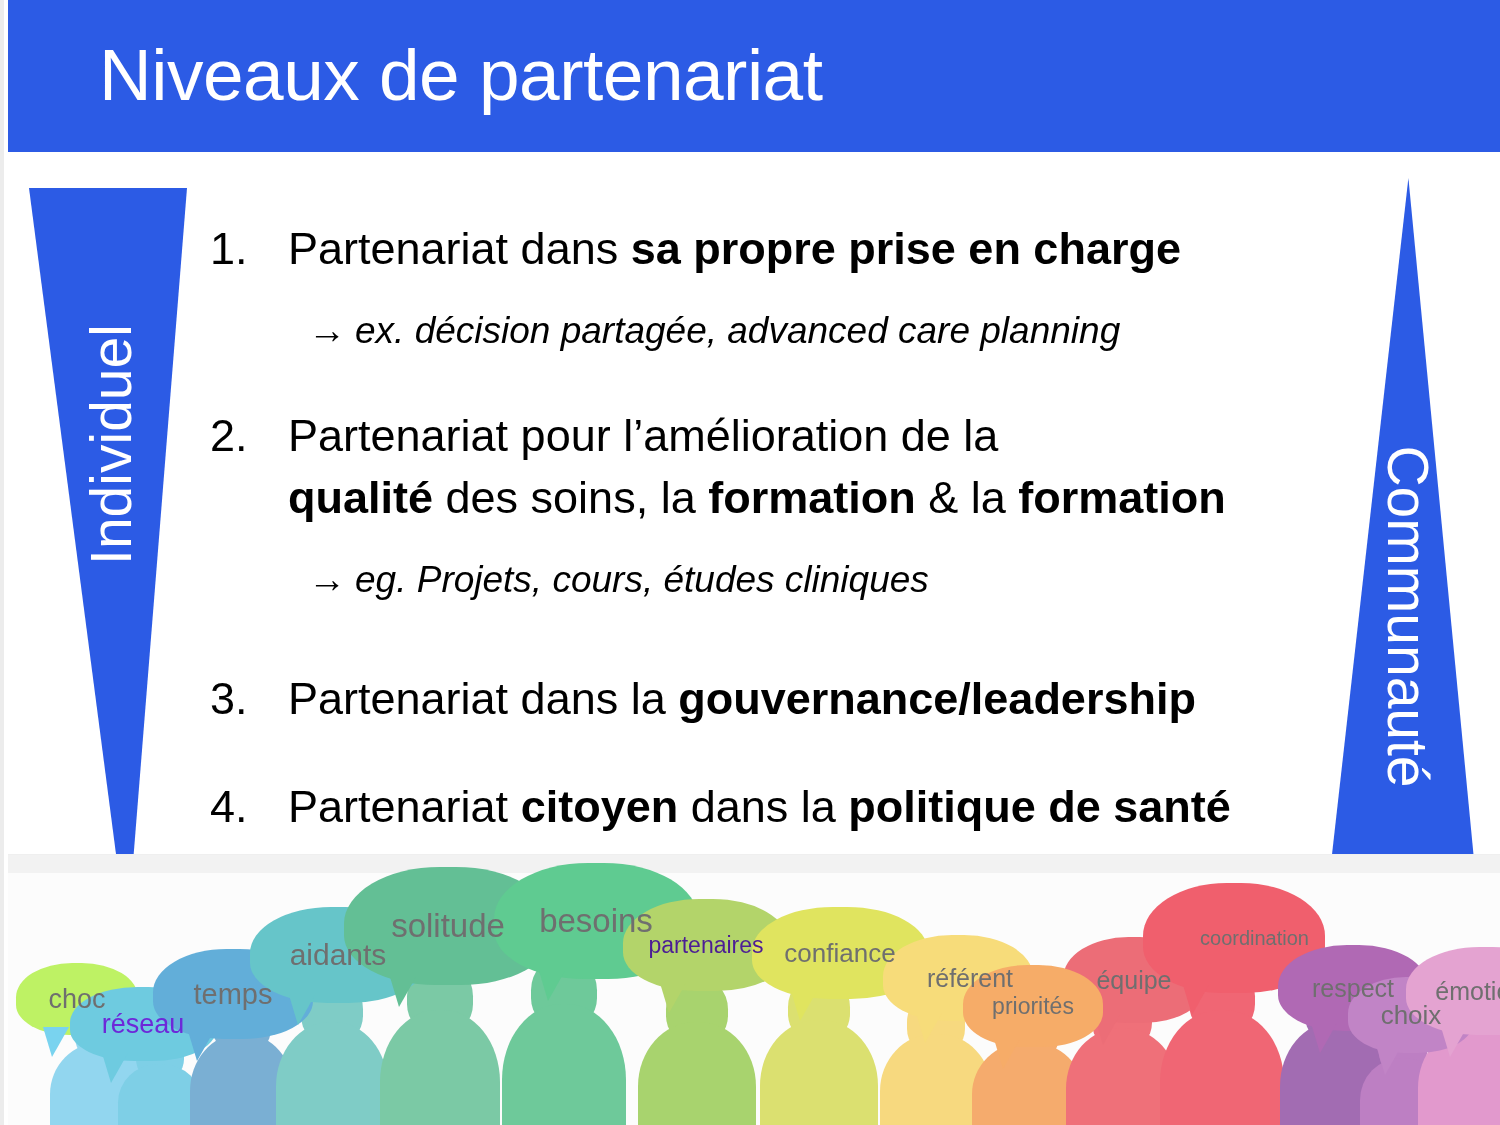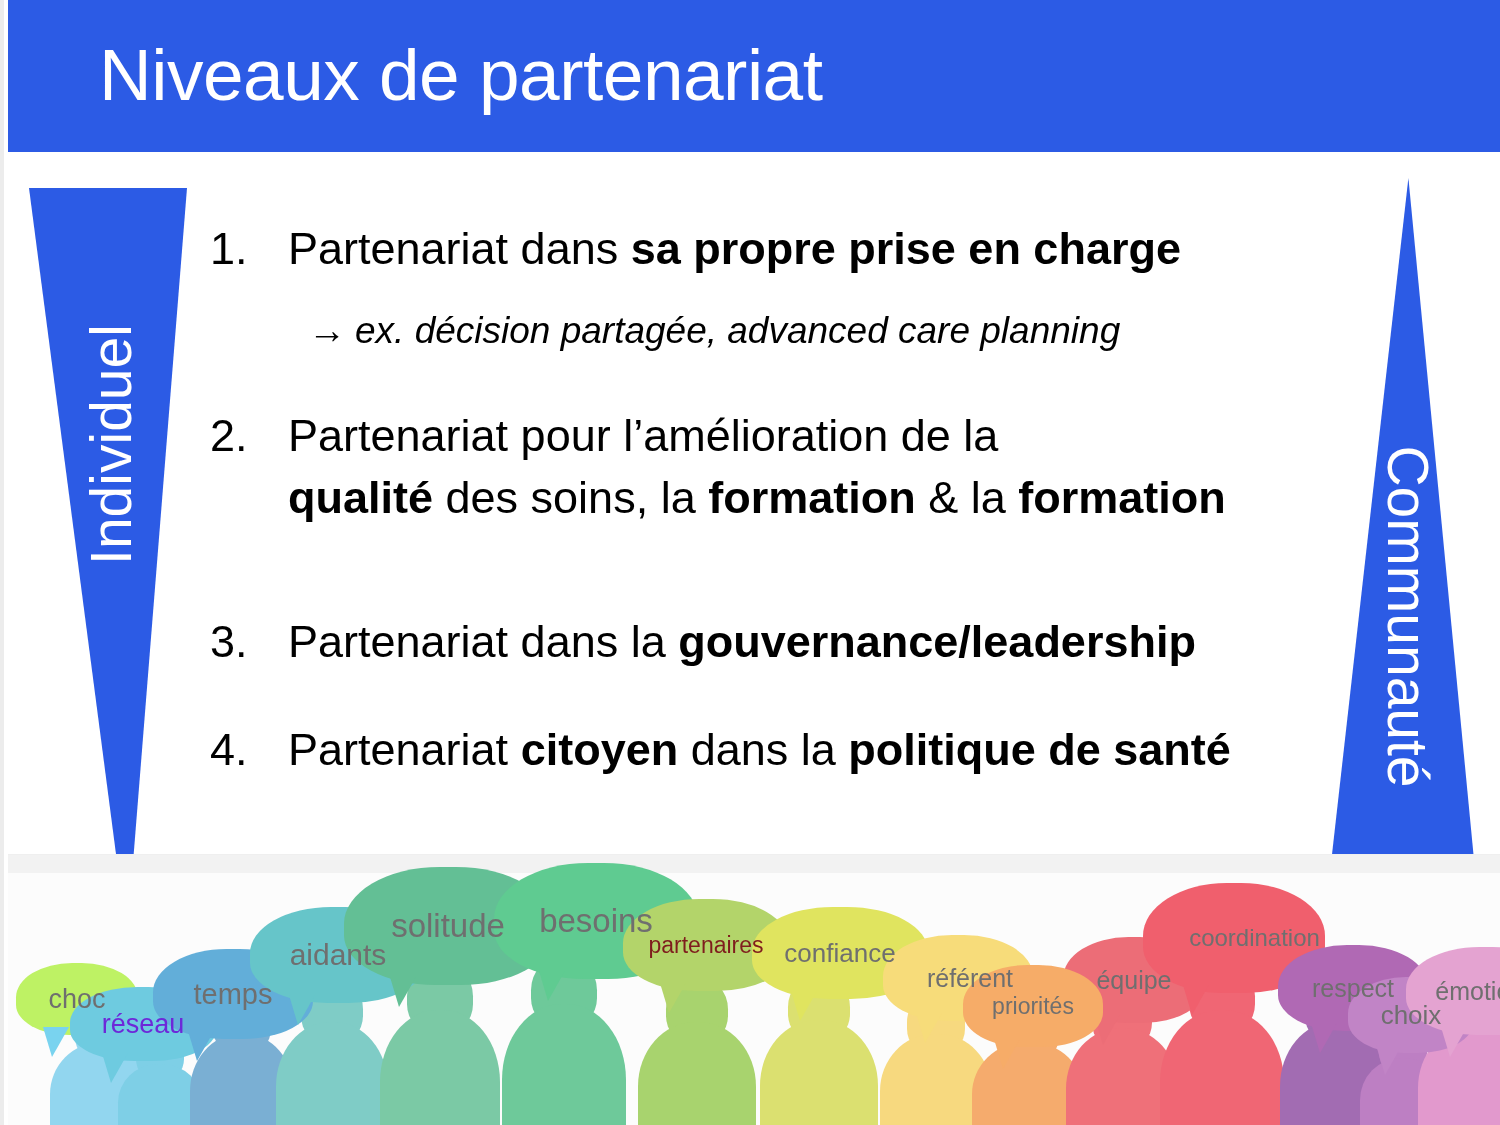--- a/index.html
+++ b/index.html
@@ -175,20 +175,21 @@
       <div class="gap-md"></div>
       <div class="li">
         <div class="li-row">
           <div class="li-num">2.</div>
           <div class="li-body">
             <div class="li-line"><span>Partenariat pour l’amélioration de la</span></div>
             <div class="li-line"><b>qualité</b><span> des soins, la </span><b>formation</b><span> &amp; la </span><b>formation</b></div>
           </div>
         </div>
         <div class="gap-sm"></div>
+        <div class="sub"><span class="arrow">→</span><span>eg. Projets, cours, études cliniques</span></div>
       </div>
       <div class="gap-lg"></div>
       <div class="li">
         <div class="li-row">
           <div class="li-num">3.</div>
           <div class="li-body">
             <div class="li-line"><span>Partenariat dans la </span><b>gouvernance/leadership</b></div>
           </div>
         </div>
       </div>
@@ -284,41 +285,41 @@
       <div class="bubble" style="left: 336px; top: 12px; width: 208px; height: 118px; background: rgb(99, 191, 149); color: rgb(99, 191, 149);">
         <span class="tail"></span>
         <span style="color: rgb(111, 111, 111); font-size: 33px; position: relative; z-index: 2;">solitude</span>
       </div>
       <div class="bubble" style="left: 486px; top: 8px; width: 204px; height: 116px; background: rgb(95, 203, 145); color: rgb(95, 203, 145);">
         <span class="tail"></span>
         <span style="color: rgb(111, 111, 111); font-size: 33px; position: relative; z-index: 2;">besoins</span>
       </div>
       <div class="bubble" style="left: 615px; top: 44px; width: 166px; height: 92px; background: rgb(179, 212, 106); color: rgb(179, 212, 106);">
         <span class="tail"></span>
-        <span style="color: #7f1d1d; font-size: 23px; position: relative; z-index: 2;">partenaires</span>
+        <span style="color: #4c1d95; font-size: 23px; position: relative; z-index: 2;">partenaires</span>
       </div>
       <div class="bubble" style="left: 744px; top: 52px; width: 176px; height: 92px; background: rgb(224, 228, 95); color: rgb(224, 228, 95);">
         <span class="tail"></span>
         <span style="color: rgb(111, 111, 111); font-size: 26px; position: relative; z-index: 2;">confiance</span>
       </div>
       <div class="bubble" style="left: 875px; top: 80px; width: 150px; height: 86px; background: rgb(247, 220, 122); color: rgb(247, 220, 122);">
         <span class="tail"></span>
         <span style="color: rgb(111, 111, 111); font-size: 25px; position: relative; z-index: 2; margin-left: 24px;">référent</span>
       </div>
       <div class="bubble" style="left: 1055px; top: 82px; width: 142px; height: 86px; background: rgb(236, 109, 119); color: rgb(236, 109, 119);">
         <span class="tail"></span>
         <span style="color: rgb(111, 111, 111); font-size: 25px; position: relative; z-index: 2;">équipe</span>
       </div>
       <div class="bubble" style="left: 955px; top: 110px; width: 140px; height: 82px; background: rgb(246, 172, 104); color: rgb(246, 172, 104);">
         <span class="tail"></span>
         <span style="color: rgb(111, 111, 111); font-size: 23px; position: relative; z-index: 2;">priorités</span>
       </div>
       <div class="bubble" style="left: 1135px; top: 28px; width: 182px; height: 110px; background: rgb(240, 95, 109); color: rgb(240, 95, 109);">
         <span class="tail"></span>
-        <span style="color: rgb(111, 111, 111); font-size: 24px; position: relative; z-index: 2; margin-left: 41px;">coordination</span>
+        <span style="color: rgb(111, 111, 111); font-size: 20px; position: relative; z-index: 2; margin-left: 41px;">coordination</span>
       </div>
       <div class="bubble" style="left: 1270px; top: 90px; width: 150px; height: 86px; background: rgb(176, 105, 180); color: rgb(176, 105, 180);">
         <span class="tail"></span>
         <span style="color: rgb(111, 111, 111); font-size: 25px; position: relative; z-index: 2;">respect</span>
       </div>
       <div class="bubble" style="left: 1340px; top: 122px; width: 126px; height: 76px; background: rgb(193, 132, 198); color: rgb(193, 132, 198);">
         <span class="tail"></span>
         <span style="color: rgb(111, 111, 111); font-size: 26px; position: relative; z-index: 2;">choix</span>
       </div>
       <div class="bubble" style="left: 1398px; top: 92px; width: 160px; height: 88px; background: rgb(228, 163, 209); color: rgb(228, 163, 209);">

